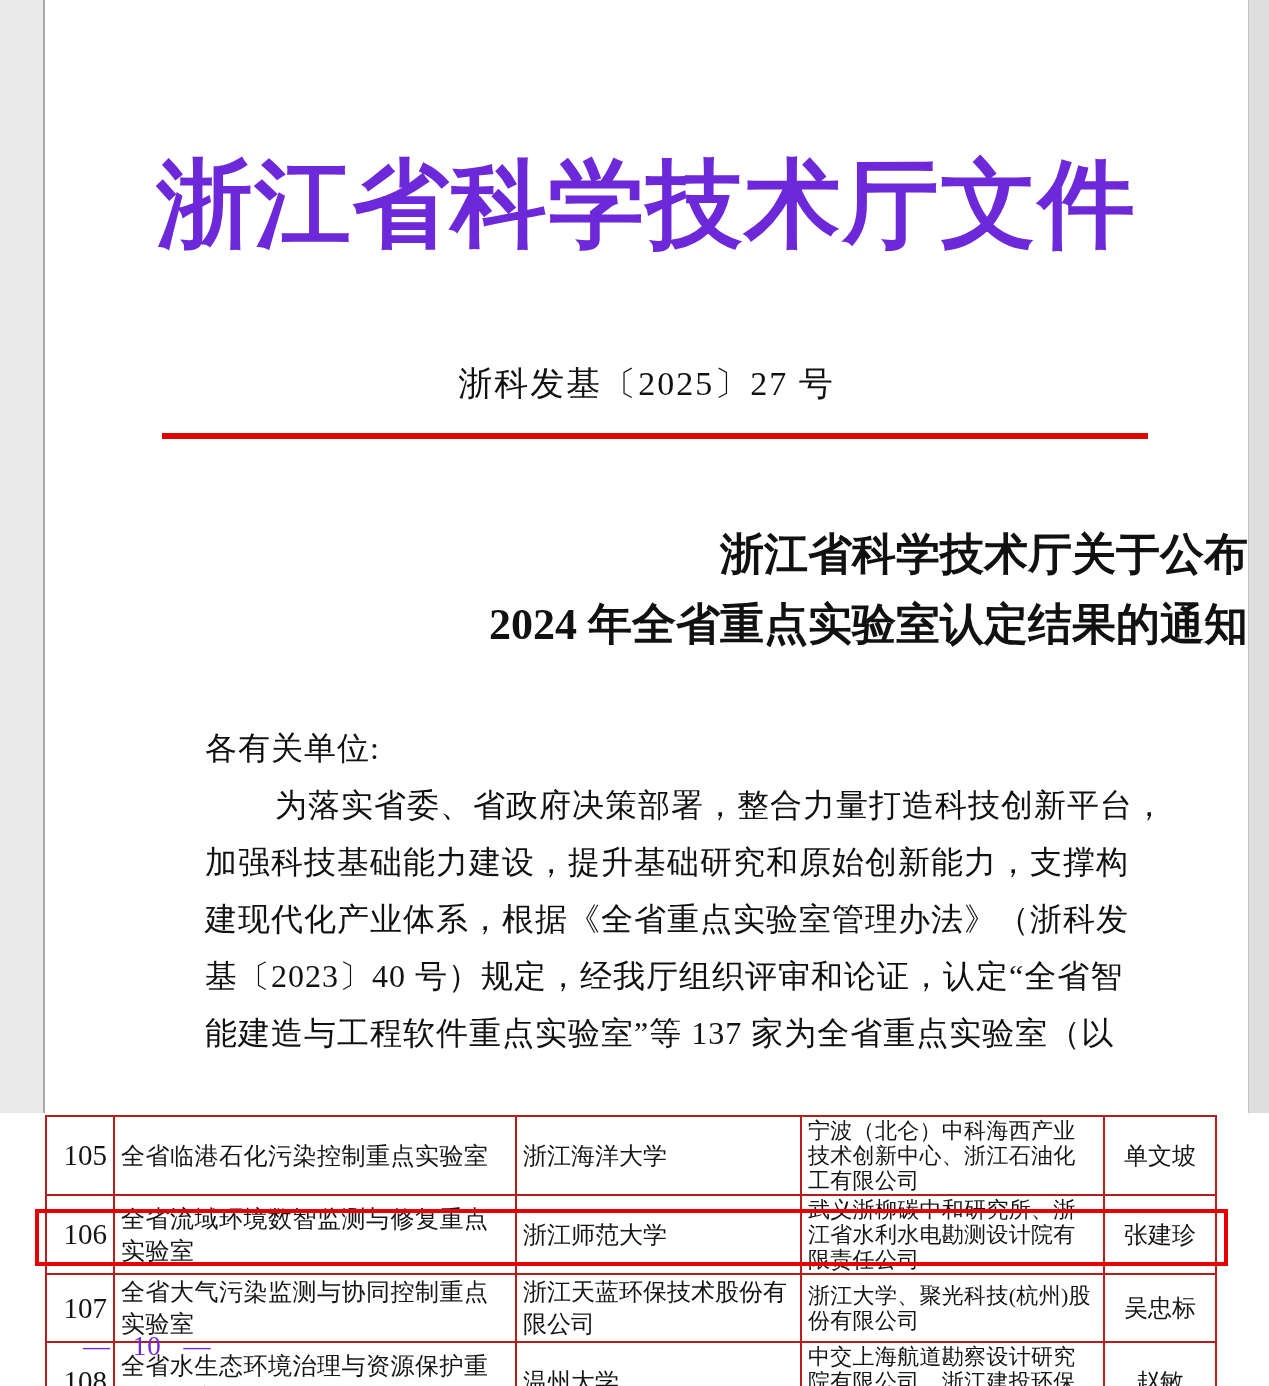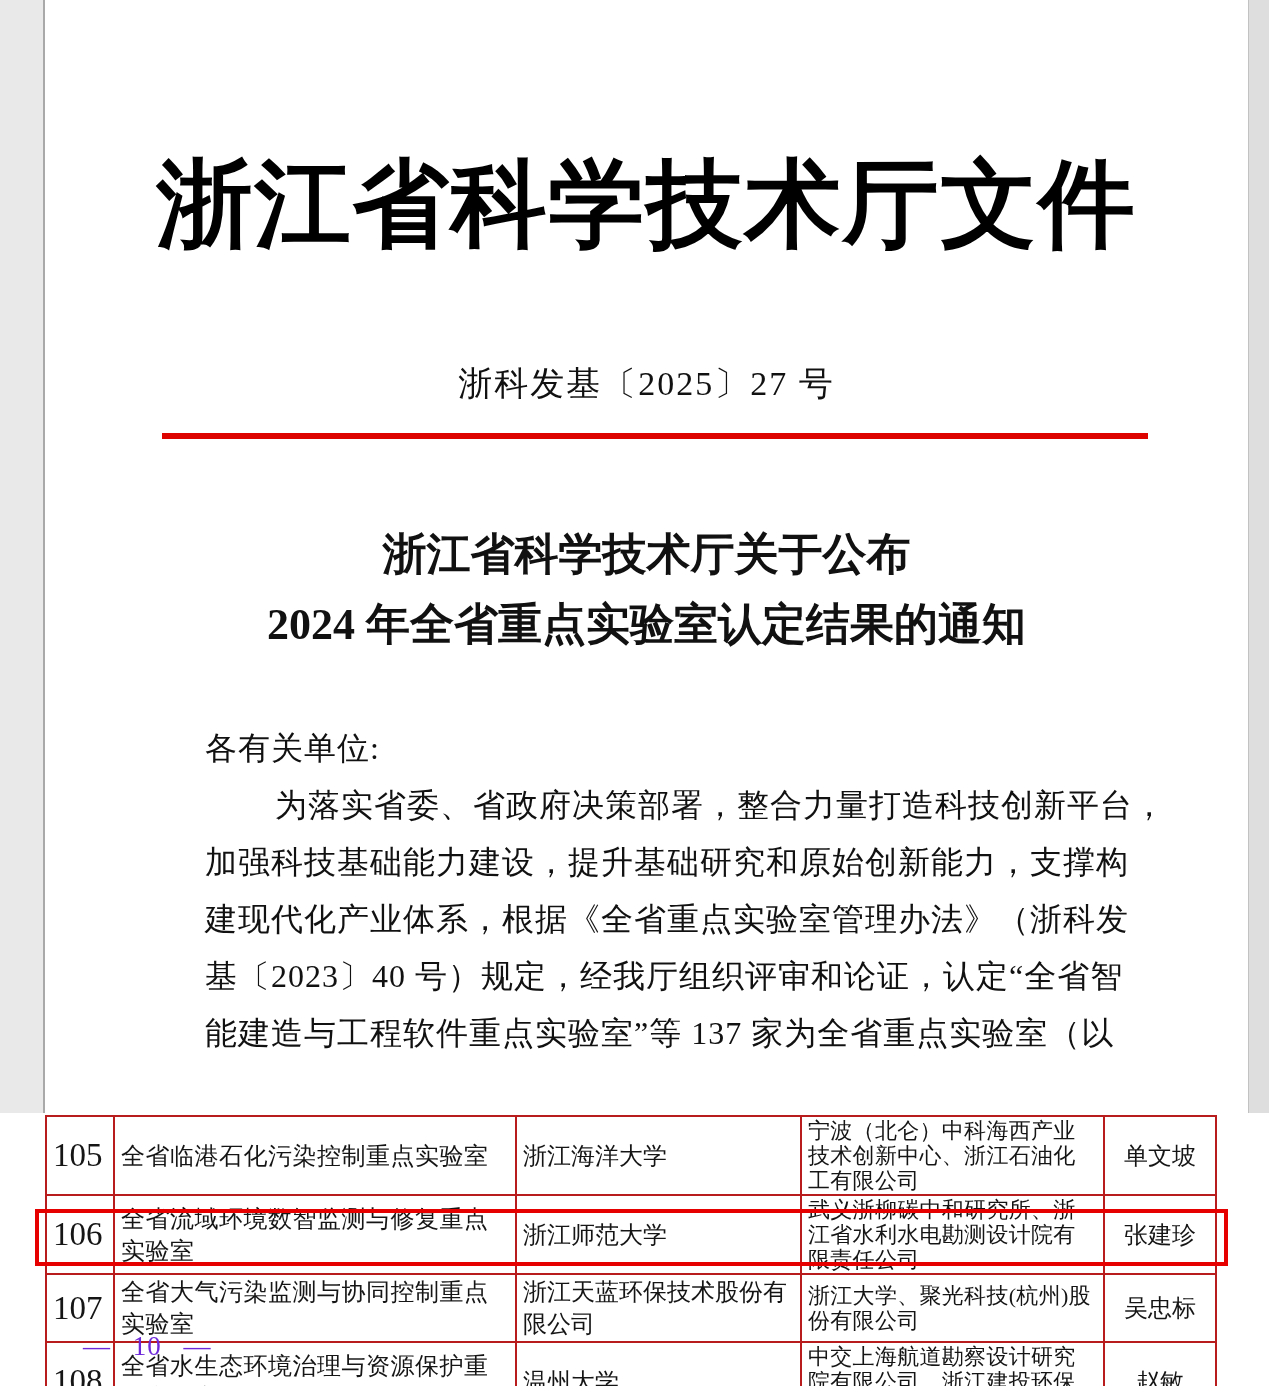--- a/index.html
+++ b/index.html
@@ -54,21 +54,21 @@
     position: absolute; left: 117px; top: 433px;
     width: 986px; height: 6px;
   }
   .notice-title {
     position: absolute; left: 0; top: 520px;
     width: 100%;
     text-align: center;
     font-weight: bold;
     font-size: 44px;
   }
-  .notice-title .nt-line { line-height: 70px; white-space: nowrap; }
+  .notice-title .nt-line { line-height: 70px; white-space: nowrap; text-align: right; }
   .body-block {
     position: absolute; left: 160px; top: 720px;
     width: 915px;
     font-size: 32px;
     letter-spacing: 1px;
   }
   .salutation { line-height: 57px; }
   .body-line  { line-height: 57px; white-space: nowrap; }
   .body-line.first { padding-left: 70px; }
   
@@ -85,21 +85,21 @@
     font-size: 24px;
     color: #151515;
   }
   table.labs-table td {
     border: 2px solid #b91c1c;
     height: 47px;
     padding: 1px 6px;
     overflow: hidden;
     vertical-align: middle;
   }
-  td.no       { text-align: left; font-size: 33px; font-family: "Liberation Serif", serif; }
+  td.no       { text-align: right; font-size: 29px; font-family: "Liberation Serif", serif; }
   td.lab      { padding-left: 22px; letter-spacing: 0.5px; }
   td.inst     { padding-left: 16px; font-family: Liberation Serif, serif; }
   td.partners { padding-left: 12px; font-size: 22px; line-height: 25px; letter-spacing: 0.3px; }
   td.director { text-align: center; }
   .highlight-box {
     position: absolute; left: 35px; top: 96px;
     width: 1193px; height: 57px;
     border: 4px solid #e60000;
     box-sizing: border-box;
     pointer-events: none;
@@ -115,21 +115,21 @@
 </head>
 <body>
 
 <div id="stage">
 
   <div class="margin-strip-left"></div>
   <div class="margin-strip-right"></div>
 
   <div class="doc-content">
 
-    <div class="header-title" style="color: #000000;">浙江省科学技术厅文件</div>
+    <div class="header-title" style="color: #6d28d9;">浙江省科学技术厅文件</div>
 
     <div class="doc-number">浙科发基〔2025〕27 号</div>
 
     <div class="red-divider" style="background: rgb(221, 4, 0);"></div>
 
     <div class="notice-title">
       <div class="nt-line">浙江省科学技术厅关于公布</div>
       <div class="nt-line">2024 年全省重点实验室认定结果的通知</div>
     </div>
 

